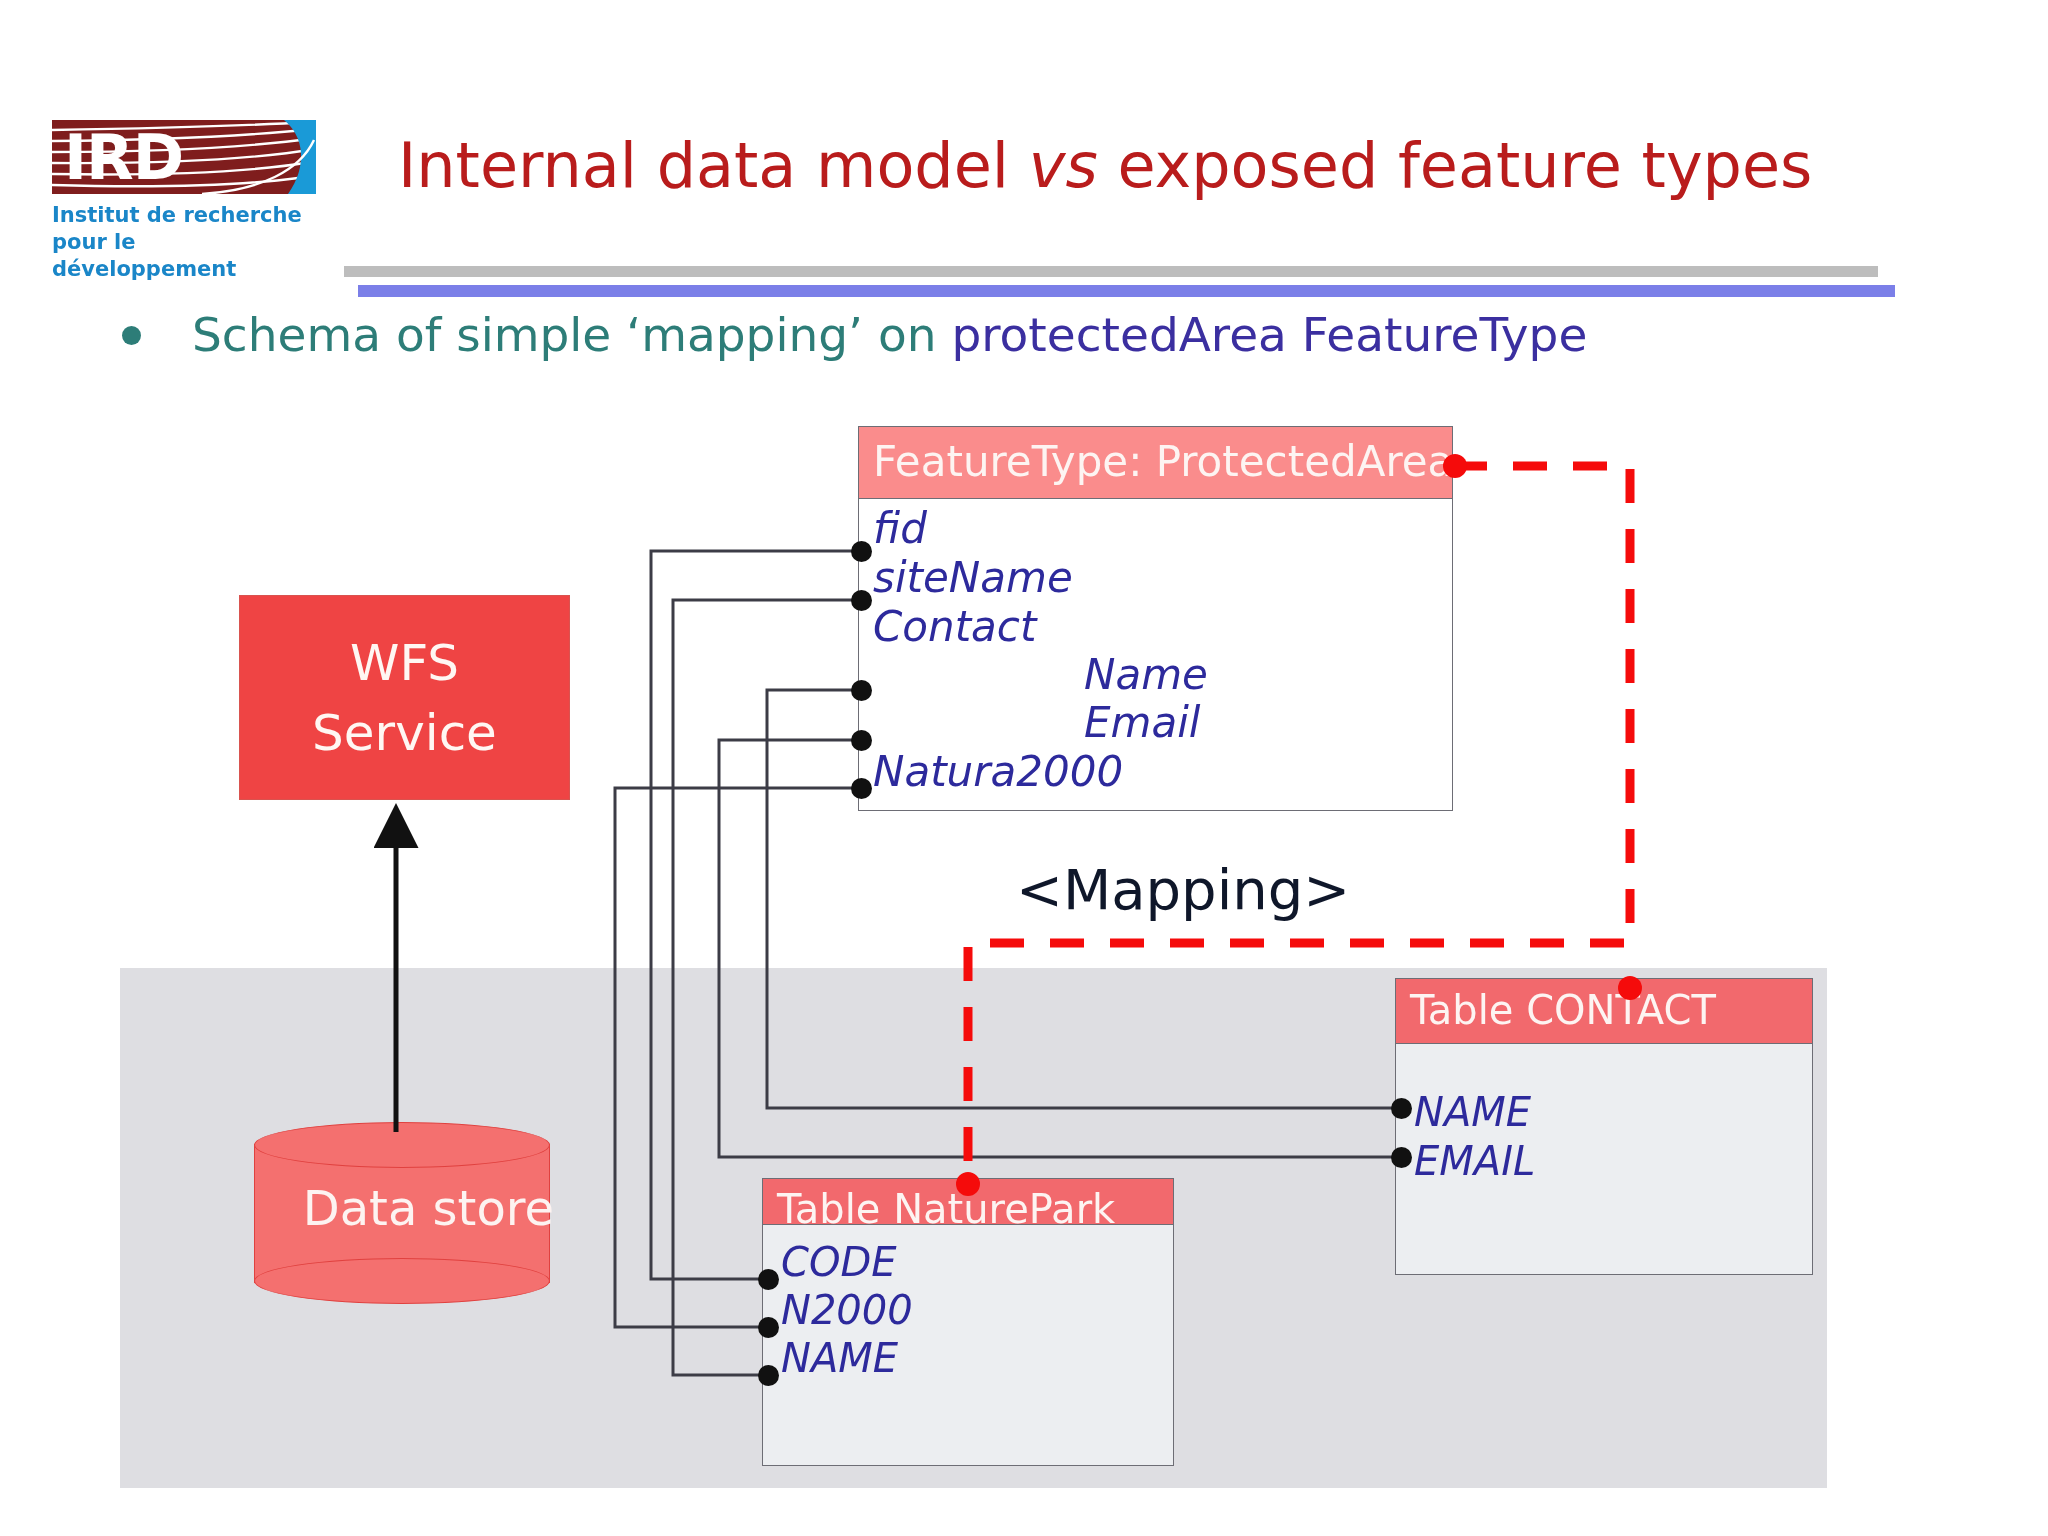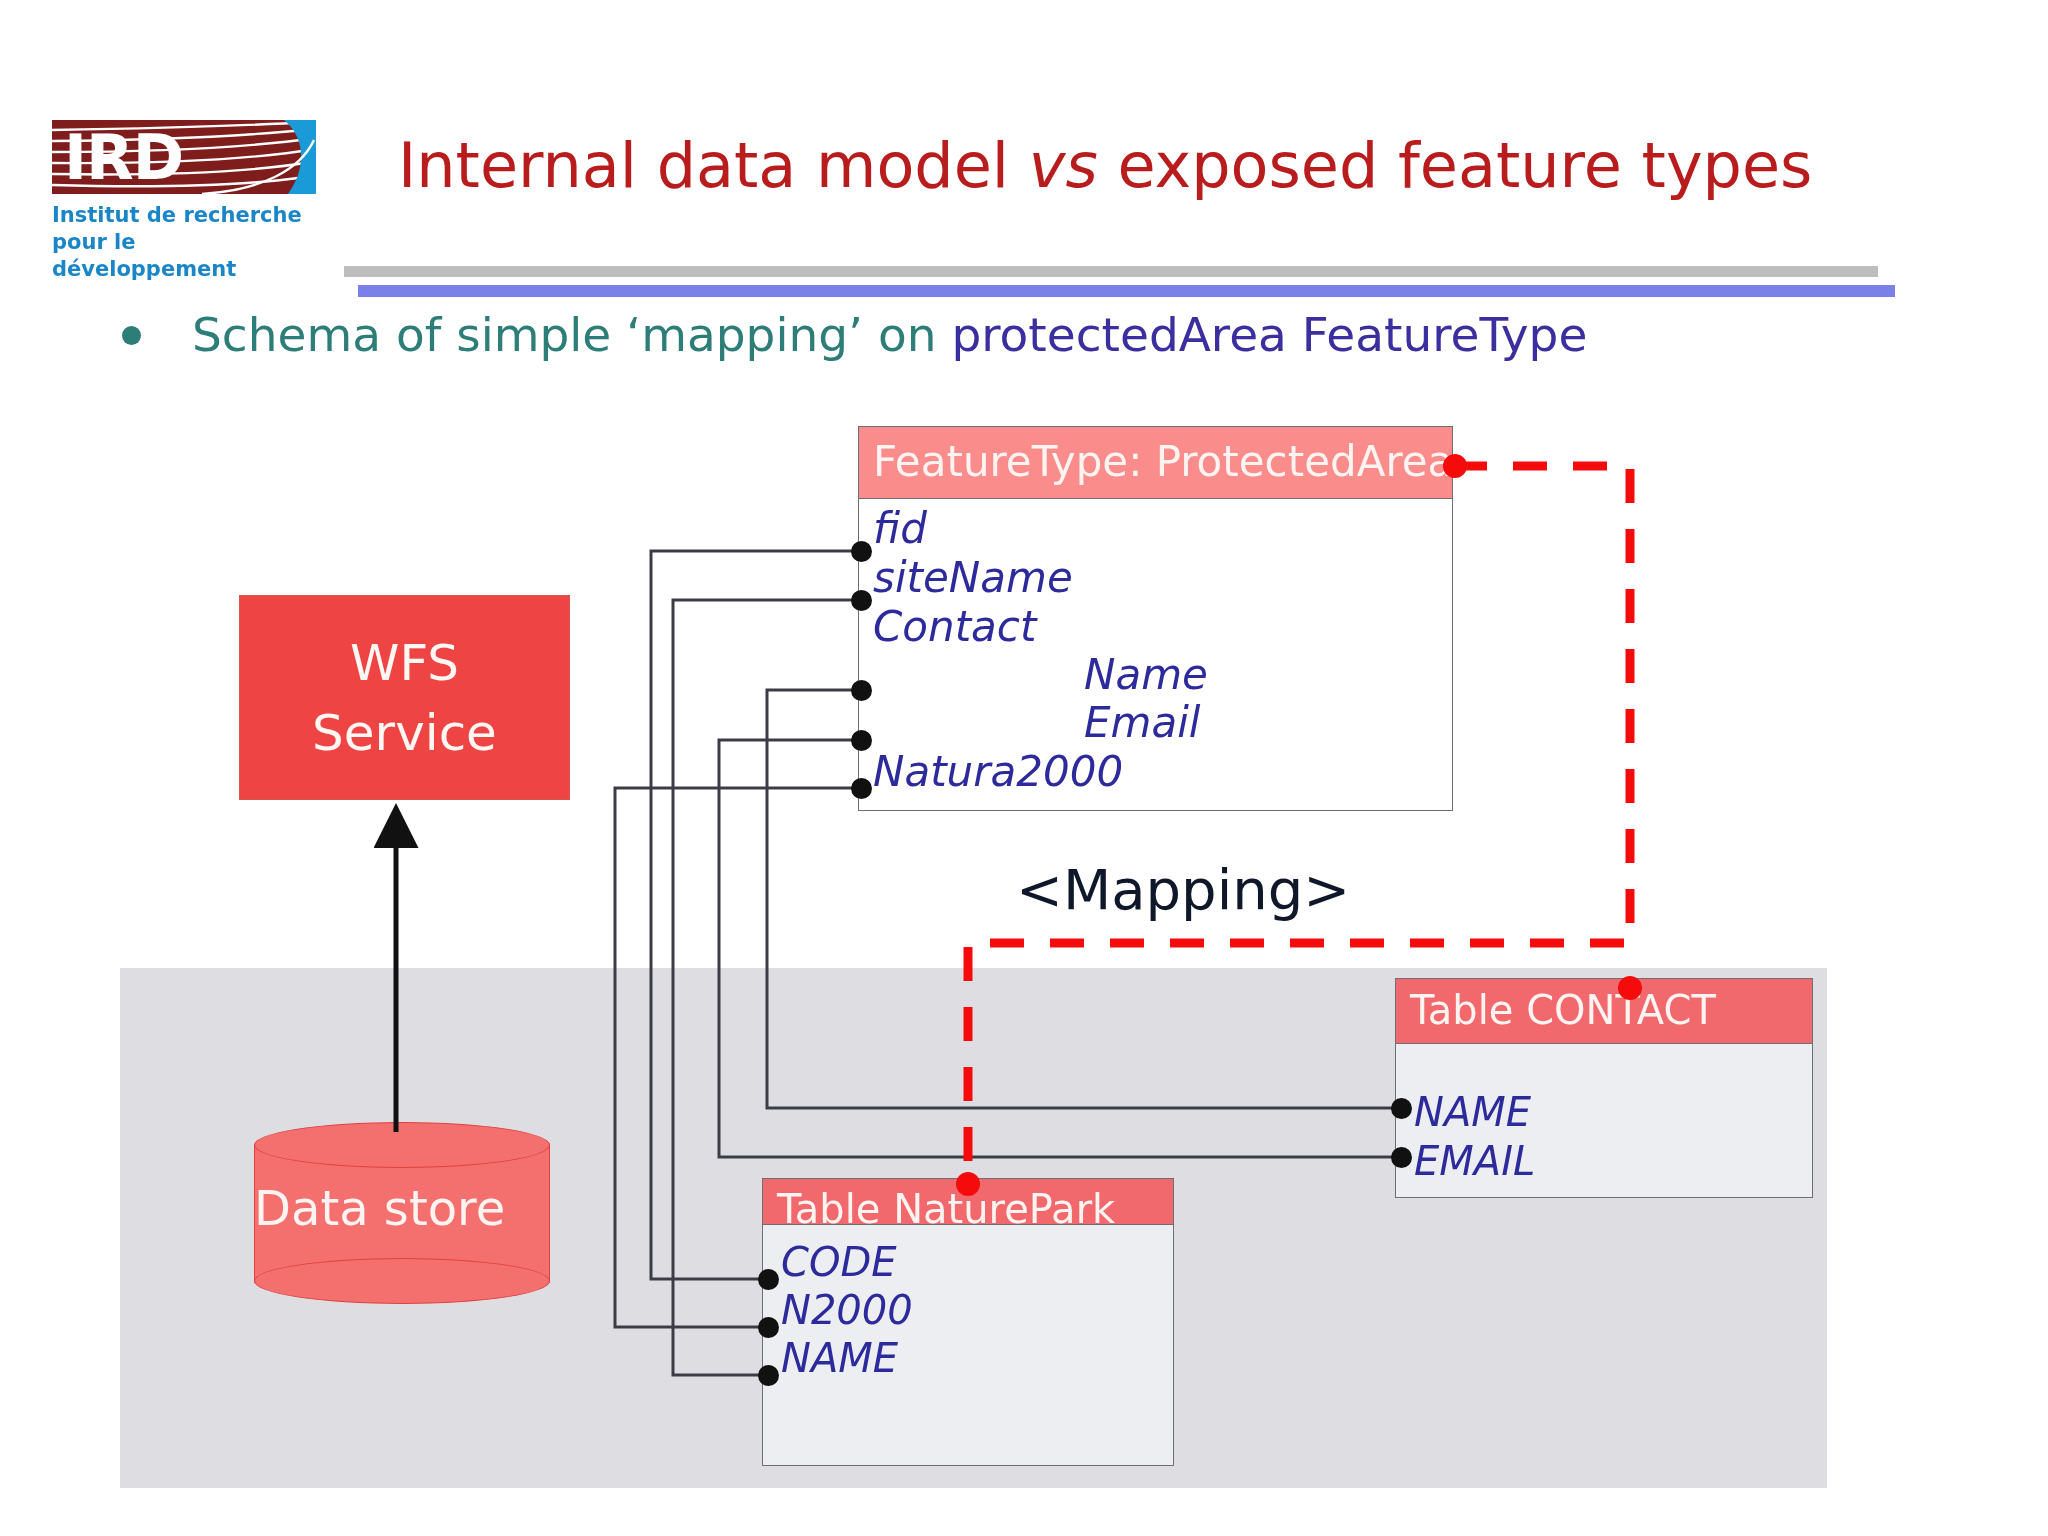--- a/index.html
+++ b/index.html
@@ -223,42 +223,42 @@
     width: 296px; height: 46px;
     border-radius: 50%;
     background: #f4706f;
     border: 1px solid #e0413f;
     box-sizing: border-box;
   }
   #ds-label {
     position: absolute;
     left: 0; top: 58px;
     width: 300px;
-    text-align: left;
+    text-align: right;
     color: #fdf3f1;
     font-size: 48px;
     z-index: 3;
   }
 
   
   #np-box {
     left: 762px;
     top: 1178px;
     width: 412px;
     height: 288px;
   }
   #np-box .uml-head { height: 46px; line-height: 60px; }
   #np-box .uml-body { height: 223px; }
 
   
   #ct-box {
     left: 1395px;
     top: 978px;
     width: 418px;
-    height: 220px;
+    height: 297px;
   }
   #ct-box .uml-head { height: 65px; line-height: 62px; }
   #ct-box .uml-body { height: 230px; }
 
   
   .dot {
     position: absolute;
     width: 21px;
     height: 21px;
     border-radius: 50%;

